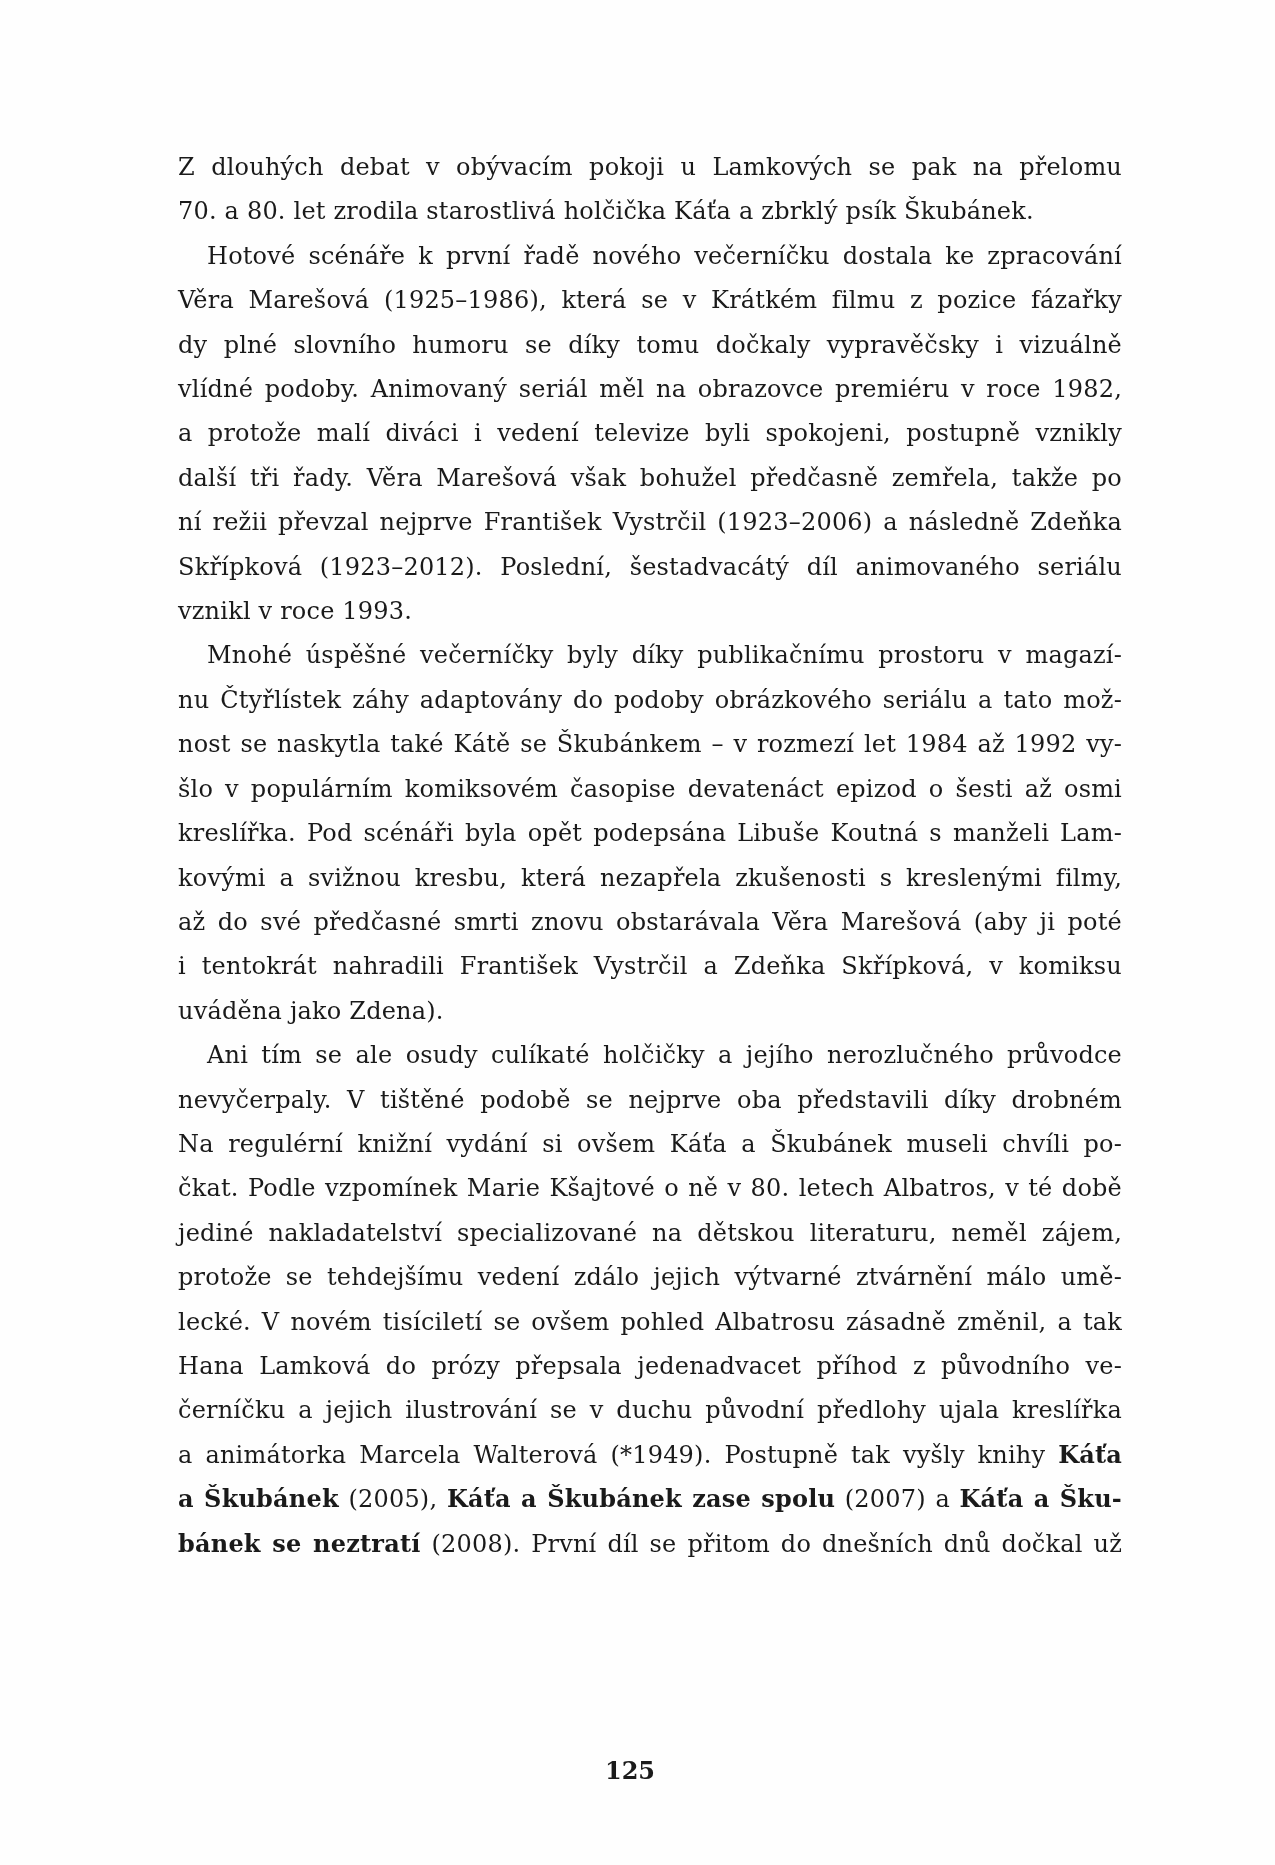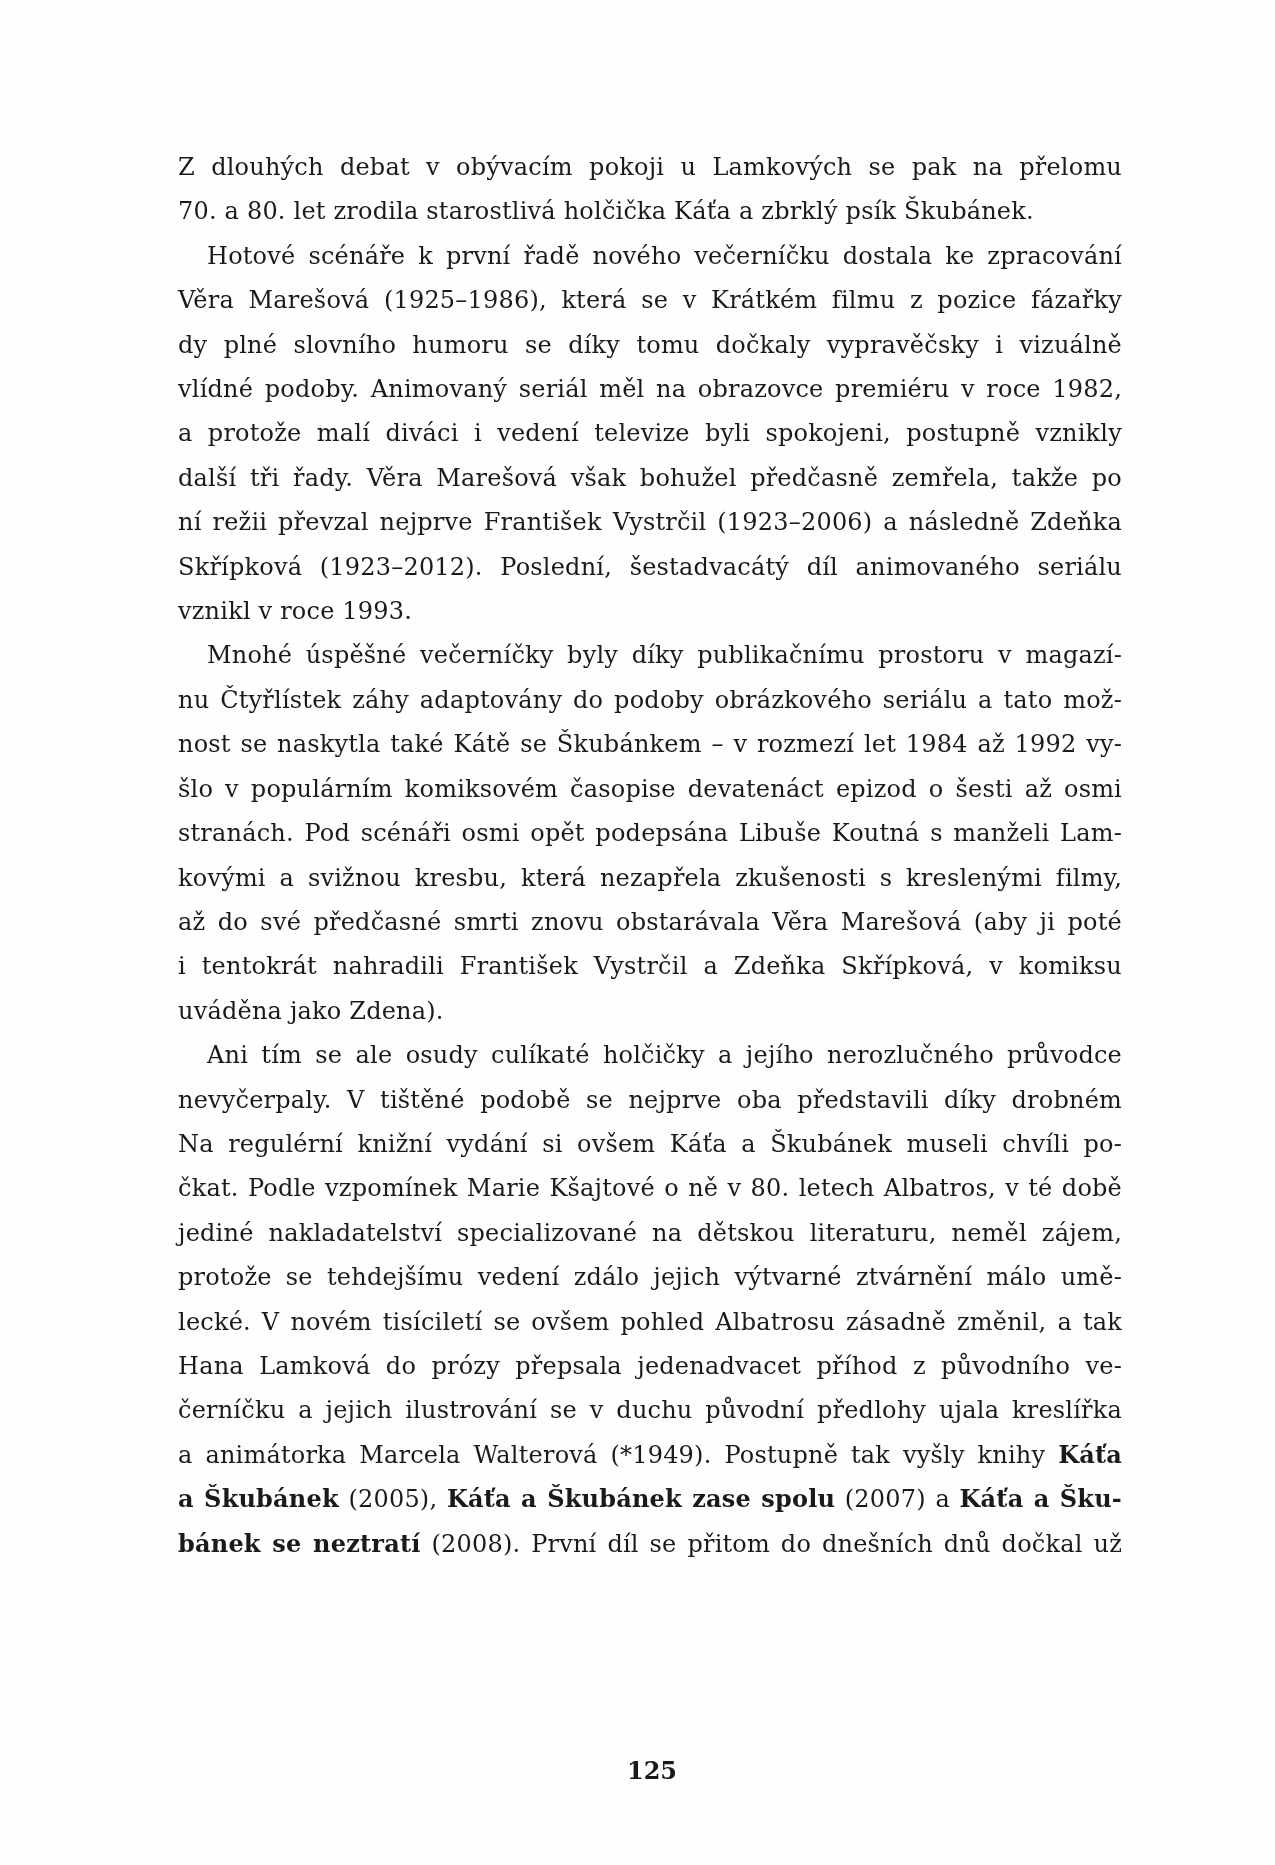--- a/index.html
+++ b/index.html
@@ -36,21 +36,21 @@
     text-align-last: justify;
   }
   .line.indent {
     text-indent: 29px;
   }
   .bold {
     font-weight: bold;
   }
   .page-number {
     position: absolute;
-    left: 180px;
+    left: 158px;
     top: 1756px;
     width: 944px;
     text-align: center;
     font-size: 24px;
     font-weight: bold;
     color: #1a1a1a;
   }
 </style>
 </head>
 <body>
@@ -65,21 +65,21 @@
       <div class="line fill"><span>vlídné podoby. Animovaný seriál měl na obrazovce premiéru v roce 1982,</span></div>
       <div class="line fill"><span>a protože malí diváci i vedení televize byli spokojeni, postupně vznikly</span></div>
       <div class="line fill"><span>další tři řady. Věra Marešová však bohužel předčasně zemřela, takže po</span></div>
       <div class="line fill"><span>ní režii převzal nejprve František Vystrčil (1923–2006) a následně Zdeňka</span></div>
       <div class="line fill"><span>Skřípková (1923–2012). Poslední, šestadvacátý díl animovaného seriálu</span></div>
       <div class="line"><span>vznikl v roce 1993.</span></div>
       <div class="line fill indent"><span>Mnohé úspěšné večerníčky byly díky publikačnímu prostoru v magazí-</span></div>
       <div class="line fill"><span>nu Čtyřlístek záhy adaptovány do podoby obrázkového seriálu a tato mož-</span></div>
       <div class="line fill"><span>nost se naskytla také Kátě se Škubánkem – v rozmezí let 1984 až 1992 vy-</span></div>
       <div class="line fill"><span>šlo v populárním komiksovém časopise devatenáct epizod o šesti až osmi</span></div>
-      <div class="line fill"><span>stranách. Pod scénáři osmi opět podepsána Libuše Koutná s manželi Lam-</span></div>
+      <div class="line fill"><span>kreslířka. Pod scénáři byla opět podepsána Libuše Koutná s manželi Lam-</span></div>
       <div class="line fill"><span>kovými a svižnou kresbu, která nezapřela zkušenosti s kreslenými filmy,</span></div>
       <div class="line fill"><span>až do své předčasné smrti znovu obstarávala Věra Marešová (aby ji poté</span></div>
       <div class="line fill"><span>i tentokrát nahradili František Vystrčil a Zdeňka Skřípková, v komiksu</span></div>
       <div class="line"><span>uváděna jako Zdena).</span></div>
       <div class="line fill indent"><span>Ani tím se ale osudy culíkaté holčičky a jejího nerozlučného průvodce</span></div>
       <div class="line fill"><span>nevyčerpaly. V tištěné podobě se nejprve oba představili díky drobném</span></div>
       <div class="line fill"><span>Na regulérní knižní vydání si ovšem Káťa a Škubánek museli chvíli po-</span></div>
       <div class="line fill"><span>čkat. Podle vzpomínek Marie Kšajtové o ně v 80. letech Albatros, v té době</span></div>
       <div class="line fill"><span>jediné nakladatelství specializované na dětskou literaturu, neměl zájem,</span></div>
       <div class="line fill"><span>protože se tehdejšímu vedení zdálo jejich výtvarné ztvárnění málo umě-</span></div>

